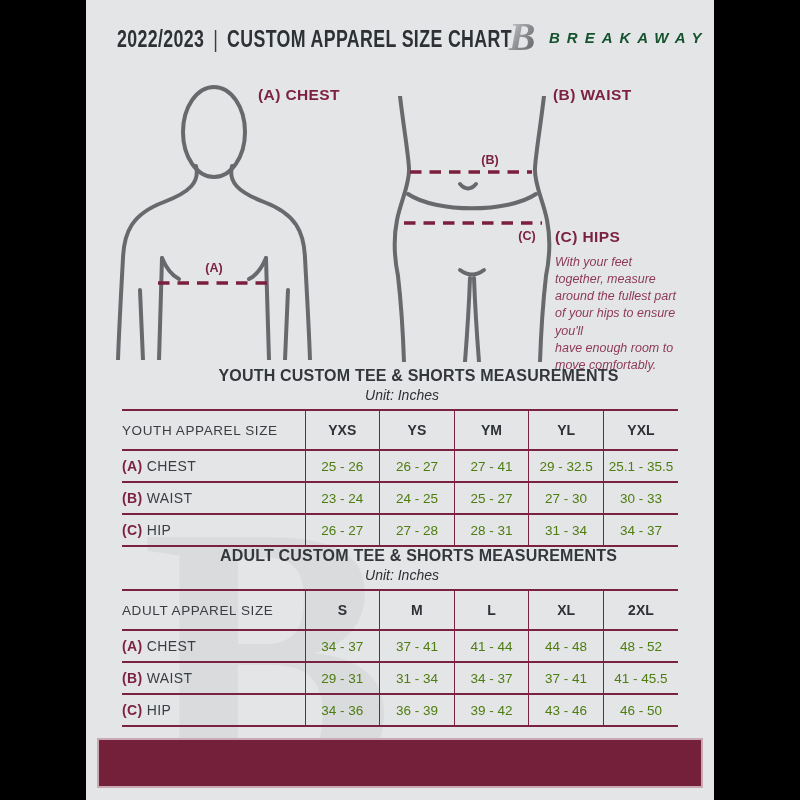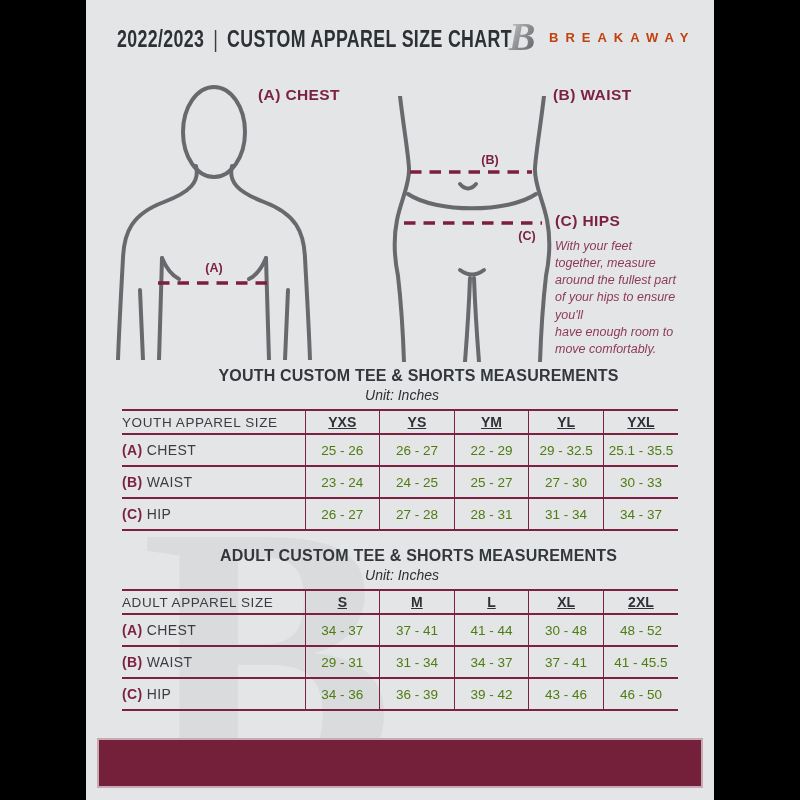--- a/index.html
+++ b/index.html
@@ -7,59 +7,59 @@
   .stage { position:relative; width:800px; height:800px; background:#000; }
   .page  { position:absolute; left:86px; top:0; width:628px; height:800px;
            background:var(--page-bg,#e4e5e7); overflow:hidden; }
 
   
   .doc-title { position:absolute; left:31px; top:25px; white-space:nowrap;
                font-weight:bold; font-size:24px; color:#2d3034; letter-spacing:.5px;
                transform:scaleX(.74); transform-origin:left center; }
   .doc-title .sep { margin:0 12px; font-weight:normal; color:#3a3d41; }
   .brand { position:absolute; left:409px; top:15px; display:flex; align-items:center; }
-  .brand-name { font-weight:bold; font-size:13px; letter-spacing:7px; color:#c2410c; margin-left:8px; }
+  .brand-name { font-weight:bold; font-size:15px; letter-spacing:7px; color:#14532d; margin-left:8px;font-style:italic; }
 
   
   .instr { position:absolute; }
   .instr-heading { font-size:15.5px; font-weight:bold; letter-spacing:.4px;
                    color:var(--accent,#7b2240); margin:0 0 8px 0; }
   .instr-text { font-size:12.5px; font-style:italic; line-height:1.37;
                 color:var(--accent-body,#8d3a56); white-space:pre-line; }
   #instr-chest { left:172px; top:86px;  width:152px; }
   #instr-waist { left:467px; top:86px;  width:158px; }
-  #instr-hips  { left:469px; top:212px; width:158px; }
+  #instr-hips  { left:469px; top:228px; width:158px; }
 
   .fig { position:absolute; }
   #figure-upper { left:24px;  top:82px; }
   #figure-lower { left:300px; top:96px; }
 
   
   .section-title { position:absolute; left:0; width:665px; text-align:center;
                    font-weight:bold; font-size:16px; letter-spacing:.2px; color:#33363b; }
   .section-unit  { position:absolute; left:0; width:632px; text-align:center;
                    font-style:italic; font-size:14px; color:#2e3135; }
   #youth-title { top:367px; }  #youth-unit { top:387px; }
   #adult-title { top:547px; }  #adult-unit { top:567px; }
 
   
   table.size-table { position:absolute; left:36px; width:556px;
                      border-collapse:collapse; table-layout:fixed; }
   #youth-table { top:409px; } #adult-table { top:589px; }
   .size-table col.c-label { width:183px; }
   .size-table th, .size-table td { padding:0; }
-  .size-table thead tr { height:24px; }
+  .size-table thead tr { height:40px; }
   .size-table tbody tr { height:32px; }
   .size-table thead th { border-top:2px solid var(--accent,#7b2240);
                          border-bottom:2px solid var(--accent,#7b2240); }
   .size-table tbody td { border-bottom:2px solid var(--accent,#7b2240); }
   .size-table .val { border-left:1.5px solid var(--accent,#7b2240); text-align:center; }
   .head-label { text-align:left; padding-left:14px; font-weight:normal;
                 font-size:13.5px; letter-spacing:.6px; color:#3a3d41; }
-  .head-size  { font-weight:bold; font-size:14px; color:#2e3135;text-decoration:underline; }
+  .head-size  { font-weight:bold; font-size:14px; color:#2e3135; }
   .row-label  { text-align:left; padding-left:14px; font-size:14px;
                 letter-spacing:.4px; color:#3a3d41; }
   .row-label .pfx { font-weight:bold; color:var(--accent,#7b2240); margin-right:4px; }
   .val-cell { font-size:13.5px; color:#4d7c0f; }
 
   
   .footer-bar { position:absolute; left:11px; top:738px; width:606px; height:50px;
                 box-sizing:border-box; background:var(--accent-dark,#74203a);
                 border:2px solid #c9aab4; }
   .watermark { position:absolute; left:55px; top:468px; line-height:1;
@@ -162,21 +162,21 @@
           <th class="head-size val">YM</th>
           <th class="head-size val">YL</th>
           <th class="head-size val">YXL</th>
         </tr>
       </thead>
       <tbody>
         <tr>
           <td class="row-label"><span class="pfx">(A)</span><span>CHEST</span></td>
           <td class="val val-cell">25 - 26</td>
           <td class="val val-cell">26 - 27</td>
-          <td class="val val-cell">22 - 29</td>
+          <td class="val val-cell">27 - 41</td>
           <td class="val val-cell">29 - 32.5</td>
           <td class="val val-cell">25.1 - 35.5</td>
         </tr>
         <tr>
           <td class="row-label"><span class="pfx">(B)</span><span>WAIST</span></td>
           <td class="val val-cell">23 - 24</td>
           <td class="val val-cell">24 - 25</td>
           <td class="val val-cell">25 - 27</td>
           <td class="val val-cell">27 - 30</td>
           <td class="val val-cell">30 - 33</td>
@@ -213,21 +213,21 @@
           <th class="head-size val">XL</th>
           <th class="head-size val">2XL</th>
         </tr>
       </thead>
       <tbody>
         <tr>
           <td class="row-label"><span class="pfx">(A)</span><span>CHEST</span></td>
           <td class="val val-cell">34 - 37</td>
           <td class="val val-cell">37 - 41</td>
           <td class="val val-cell">41 - 44</td>
-          <td class="val val-cell">30 - 48</td>
+          <td class="val val-cell">44 - 48</td>
           <td class="val val-cell">48 - 52</td>
         </tr>
         <tr>
           <td class="row-label"><span class="pfx">(B)</span><span>WAIST</span></td>
           <td class="val val-cell">29 - 31</td>
           <td class="val val-cell">31 - 34</td>
           <td class="val val-cell">34 - 37</td>
           <td class="val val-cell">37 - 41</td>
           <td class="val val-cell">41 - 45.5</td>
         </tr>

